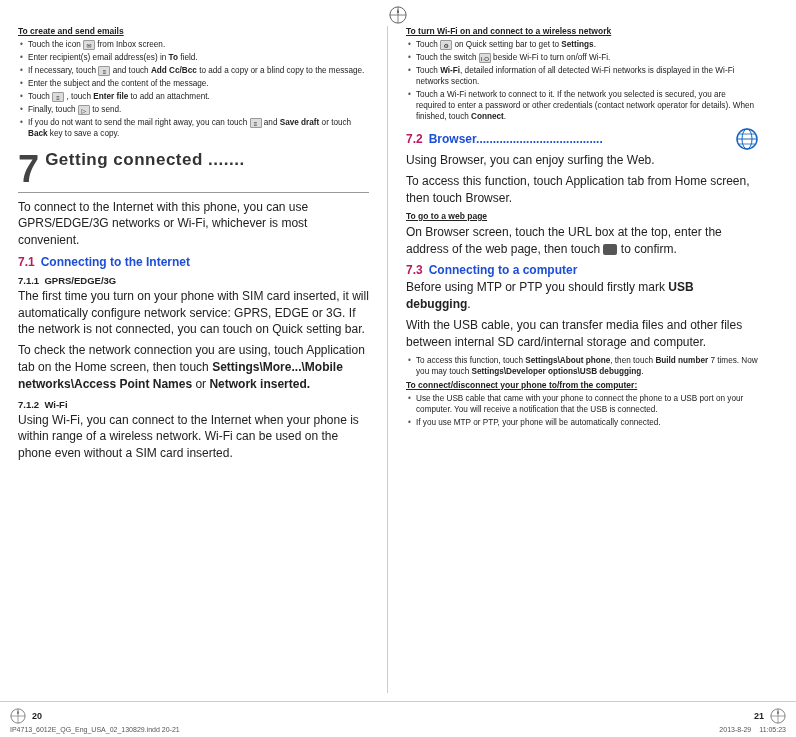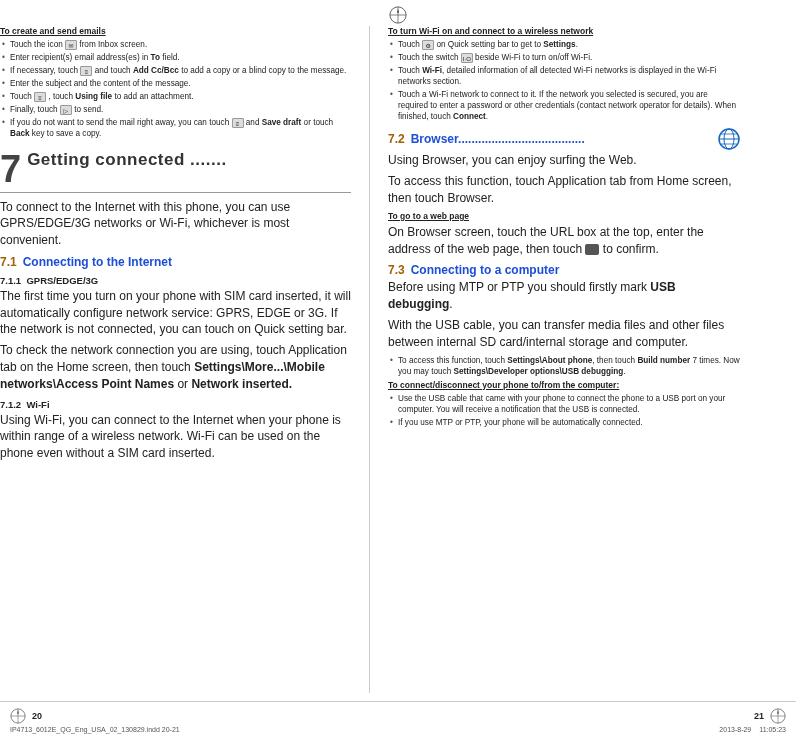--- a/index.html
+++ b/index.html
@@ -23,21 +23,21 @@
       justify-content: center;
       padding: 6px 0 2px 0;
     }
     .compass-icon {
       width: 18px;
       height: 18px;
     }
     .content-area {
       display: flex;
       flex: 1;
-      padding: 0 0;
+      padding: 0 18px;
     }
     .left-col {
       width: 370px;
       padding-right: 18px;
       border-right: 1px solid #ccc;
     }
     .right-col {
       width: 370px;
       padding-left: 18px;
     }
@@ -98,21 +98,21 @@
     .bold { font-weight: bold; }
     .section-heading-row {
       display: flex;
       align-items: center;
       gap: 6px;
       margin: 6px 0 2px 0;
     }
     .section-num {
       font-size: 12px;
       font-weight: bold;
-      color: #a16207;
+      color: #be185d;
     }
     .section-label {
       font-size: 12px;
       font-weight: bold;
       color: #1d4ed8;
       flex: 1;
     }
     .section-icon {
       width: 22px;
       height: 22px;
@@ -192,21 +192,21 @@
 
     <div class="left-col">
 
       <div>
         <span class="section-underline">To create and send emails</span>
         <ul class="bullet-list">
           <li>Touch the icon <span class="inline-icon">✉</span> from Inbox screen.</li>
           <li>Enter recipient(s) email address(es) in <span class="bold">To</span> field.</li>
           <li>If necessary, touch <span class="inline-icon">≡</span> and touch <span class="bold">Add Cc/Bcc</span> to add a copy or a blind copy to the message.</li>
           <li>Enter the subject and the content of the message.</li>
-          <li>Touch <span class="inline-icon">≡</span> , touch <span class="bold">Using file</span> to add an attachment.</li>
+          <li>Touch <span class="inline-icon">≡</span> , touch <span class="bold">Enter file</span> to add an attachment.</li>
           <li>Finally, touch <span class="inline-icon">▷</span> to send.</li>
           <li>If you do not want to send the mail right away, you can touch <span class="inline-icon">≡</span> and <span class="bold">Save draft</span> or touch <span class="bold">Back</span> key to save a copy.</li>
         </ul>
       </div>
 
       <div class="chapter-header">
         <span class="chapter-number">7</span>
         <span class="chapter-title">Getting connected .......</span>
       </div>
 

